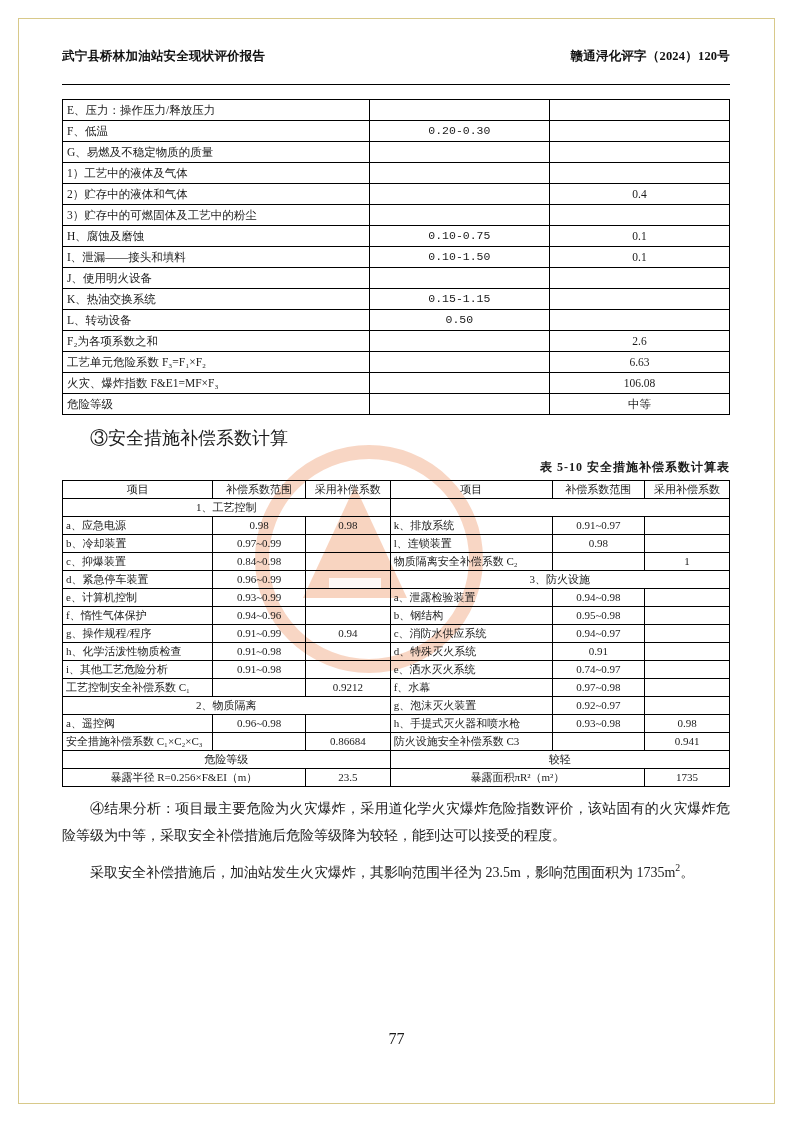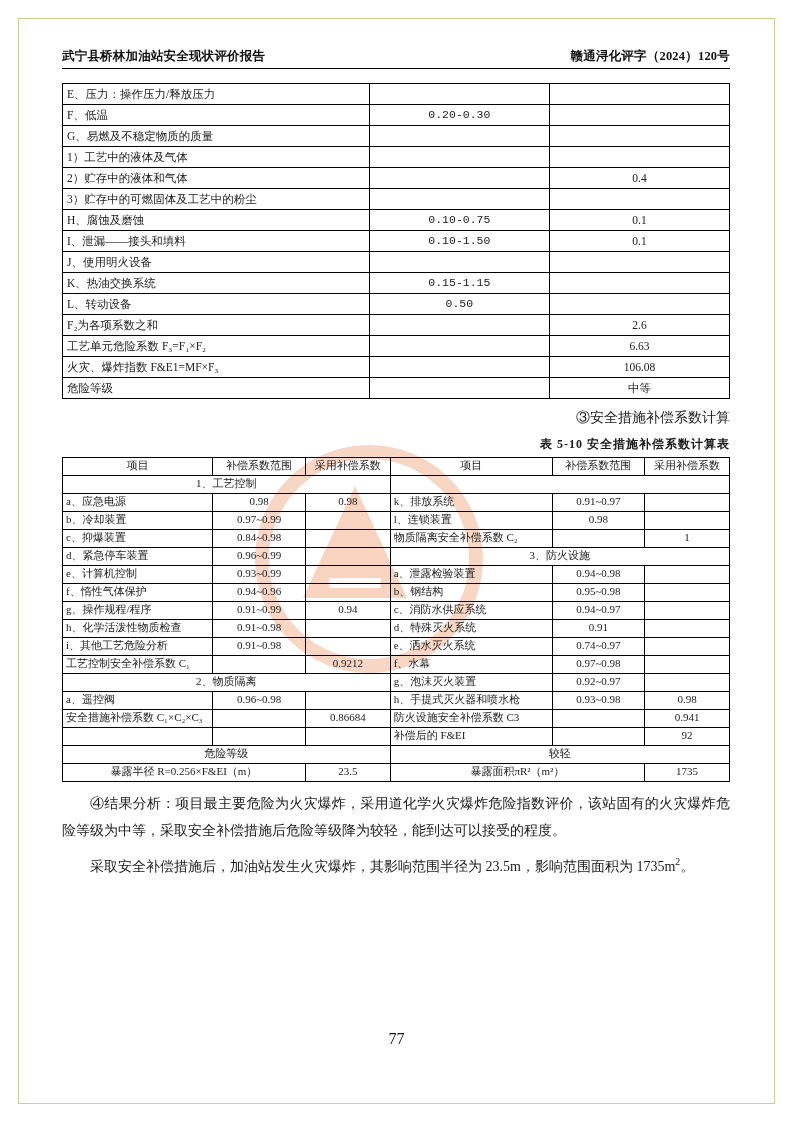--- a/index.html
+++ b/index.html
@@ -15,46 +15,45 @@
     position:absolute; left:18px; top:18px; right:18px; bottom:18px;
     border:1px solid #d8c98a;
     pointer-events:none;
   }
   .content {
     position:absolute; left:62px; top:48px; width:668px;
   }
   .hdr {
     display:flex; justify-content:space-between; align-items:flex-end;
     font-size:12.5px; font-weight:bold; color:#111;
-    padding-bottom:3px;
+    padding-bottom:19px;
     border-bottom:1.2px solid #000;
     margin-bottom:14px;
   }
   .hdr .left { letter-spacing:0.2px; }
   .hdr .right { letter-spacing:0.2px; }
 
   table { border-collapse: collapse; width:100%; }
   table td, table th {
     border:1px solid #000;
     font-size:11.5px;
     padding:2px 4px;
     line-height:1.25;
     font-family:"Liberation Serif","DejaVu Serif",serif;
   }
   .t1 td { height:16px; }
   .t1 .c1 { width:46%; }
   .t1 .c2 { width:27%; text-align:center;font-family:Liberation Mono, monospace; }
   .t1 .c3 { width:27%; text-align:center; }
 
   .para {
-    font-size:14px;
+    font-size:18px;
     line-height:1.9;
     text-indent:28px;
     margin:6px 0 2px 0;
-    text-align:right;
   }
   .tbl-title {
     text-align:right;
     font-size:12px;
     font-weight:bold;
     margin:4px 0 4px 0;
     letter-spacing:1px;
   }
   .t2 td { height:15px; font-size:11px; padding:1px 3px; }
   .t2 .lbl { width:19.5%; }
@@ -355,28 +354,20 @@
         </tr>
         <tr>
           <td class="lbl">安全措施补偿系数 C₁×C₂×C₃</td>
           <td class="rng"></td>
           <td class="use">0.86684</td>
           <td class="lbl2">防火设施安全补偿系数 C3</td>
           <td class="rng2"></td>
           <td class="use2">0.941</td>
         </tr>
         <tr>
-          <td class="lbl"></td>
-          <td class="rng"></td>
-          <td class="use"></td>
-          <td class="lbl2">补偿后的 F&amp;EI</td>
-          <td class="rng2"></td>
-          <td class="use2">92</td>
-        </tr>
-        <tr>
           <td class="ctr" colspan="3">危险等级</td>
           <td class="ctr" colspan="3">较轻</td>
         </tr>
         <tr>
           <td class="ctr" colspan="2">暴露半径 R=0.256×F&amp;EI（m）</td>
           <td class="ctr">23.5</td>
           <td class="ctr" colspan="2">暴露面积πR²（m²）</td>
           <td class="ctr">1735</td>
         </tr>
       </tbody>

